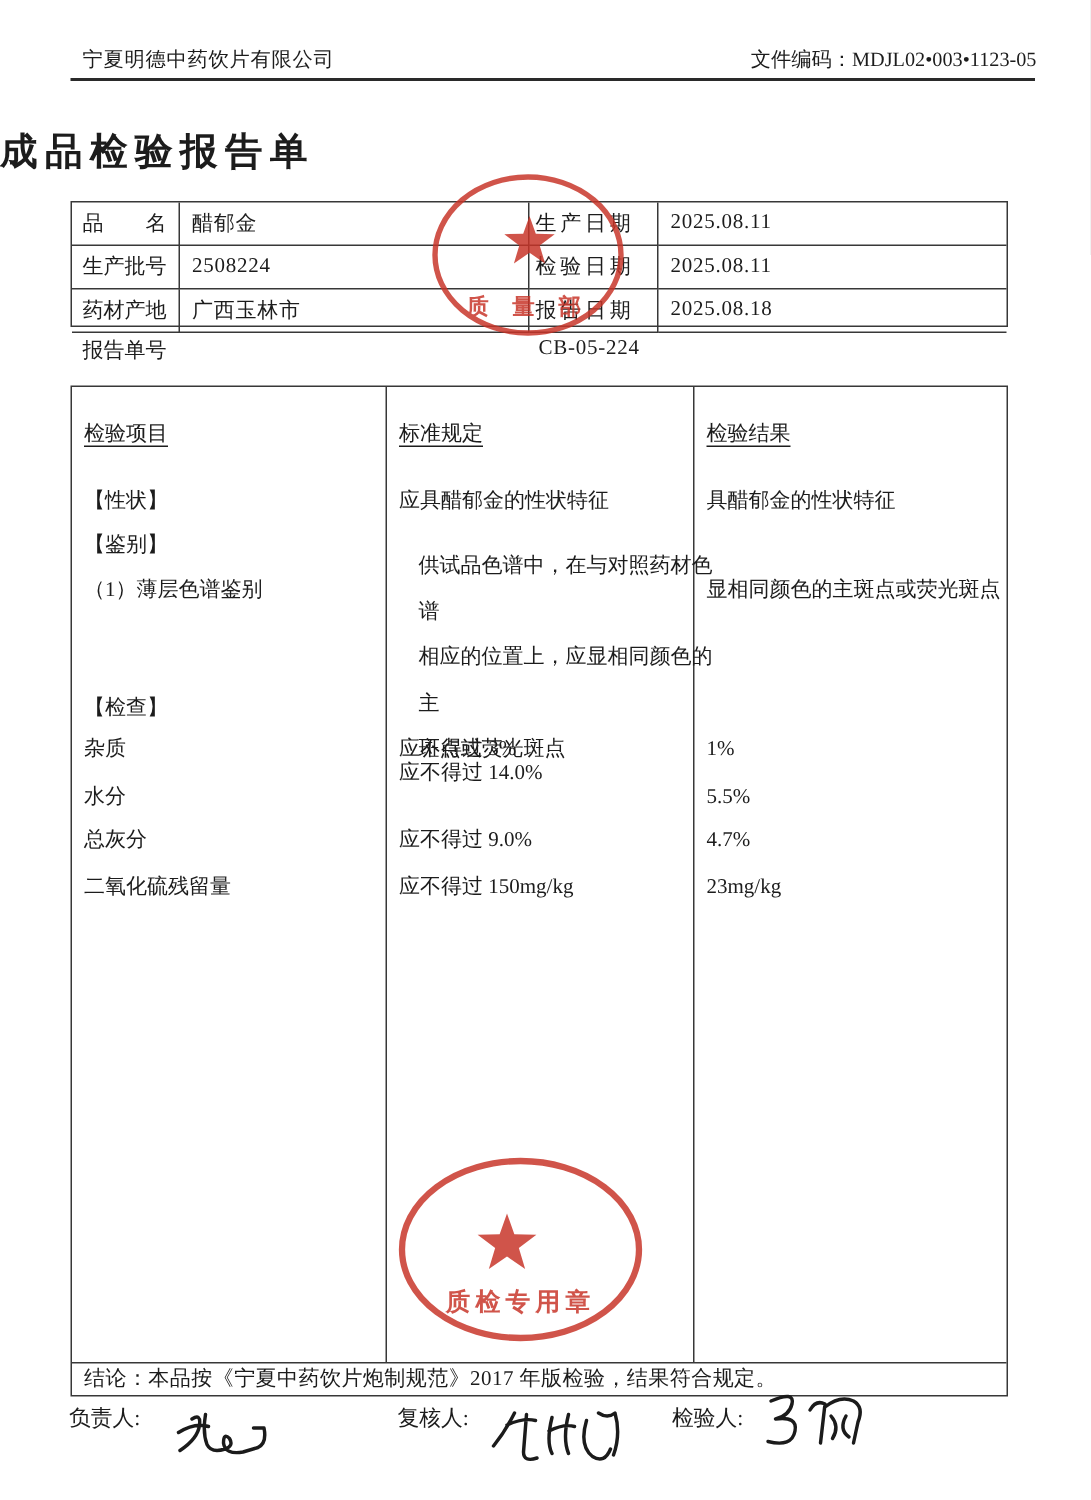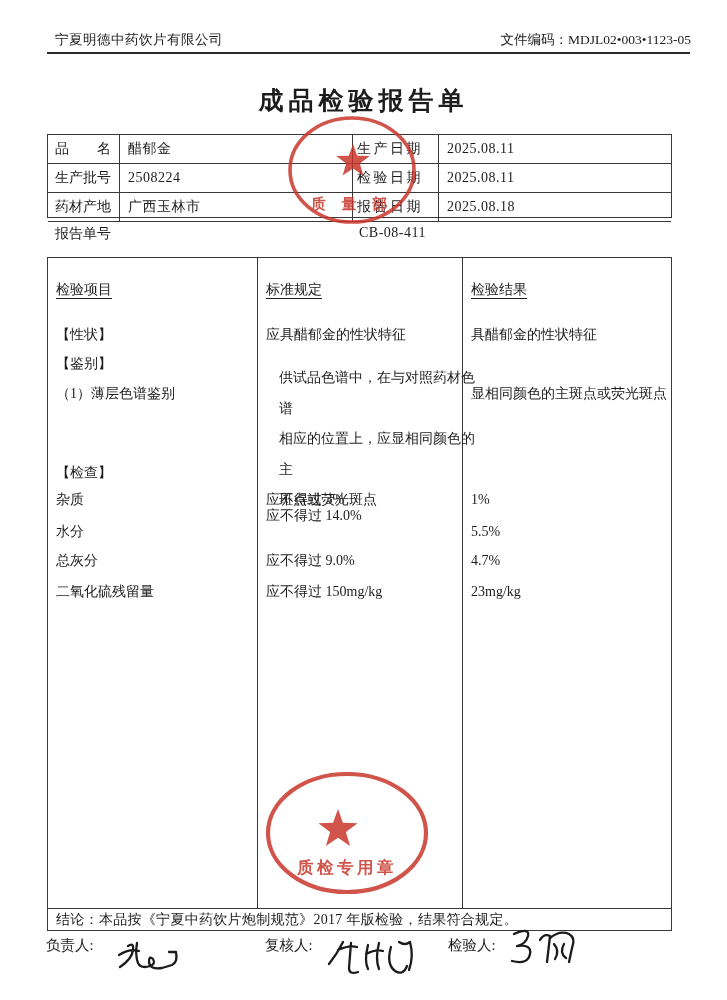--- a/index.html
+++ b/index.html
@@ -3,21 +3,21 @@
 <meta charset="utf-8">
 <style>
   html,body{margin:0;padding:0;background:#e8e8e8;}
   .page{position:relative;width:727px;height:1000px;background:#ffffff;
         font-family:"Liberation Serif","DejaVu Serif",serif;color:#1c1c1c;overflow:hidden;}
   .abs{position:absolute;}
   
   .hdr-company{left:55px;top:31px;font-size:13.5px;letter-spacing:.5px;}
   .hdr-code{right:36px;top:31px;font-size:13.5px;}
   .hdr-rule{left:47px;top:52px;width:643px;height:2px;background:#2a2a2a;}
-  .doc-title{left:0;top:84px;width:727px;text-align:center;font-size:25px;font-weight:bold;letter-spacing:5px;}
+  .doc-title{left:0;top:84px;width:727px;text-align:left;font-size:25px;font-weight:bold;letter-spacing:5px;}
   
   .utable{left:47px;top:134px;width:625px;height:84px;border:1.5px solid #383838;box-sizing:border-box;
           display:grid;grid-template-columns:72px 233px 86px 232px;grid-template-rows:29px 29px 29px auto;}
   .ucell{box-sizing:border-box;display:flex;align-items:center;font-size:14px;overflow:hidden;}
   .bR{border-right:1.4px solid #383838;}
   .bB{border-bottom:1.4px solid #383838;}
   .lab1{padding-left:7px;}
   .lab2{padding-left:4px;letter-spacing:2.5px;}
   .val{padding-left:8px;letter-spacing:.5px;}
   .urow4{grid-column:1/-1;position:relative;display:block;}
@@ -67,21 +67,21 @@
     <div class="ucell bR bB lab2">检验日期</div>
     <div class="ucell bB val">2025.08.11</div>
 
     <div class="ucell bR bB lab1">药材产地</div>
     <div class="ucell bR bB val">广西玉林市</div>
     <div class="ucell bR bB lab2">报告日期</div>
     <div class="ucell bB val">2025.08.18</div>
 
     <div class="urow4">
       <span class="rlabel">报告单号</span>
-      <span class="rvalue">CB-08-411</span>
+      <span class="rvalue">CB-05-224</span>
     </div>
   </div>
 
   <div class="abs ltable">
 
     <div class="col col1">
       <div class="ln" style="top:6px"><span class="colhdr">检验项目</span></div>
       <div class="ln" style="top:51px">【性状】</div>
       <div class="ln" style="top:80px">【鉴别】</div>
       <div class="ln" style="top:110px">（1）薄层色谱鉴别</div>

